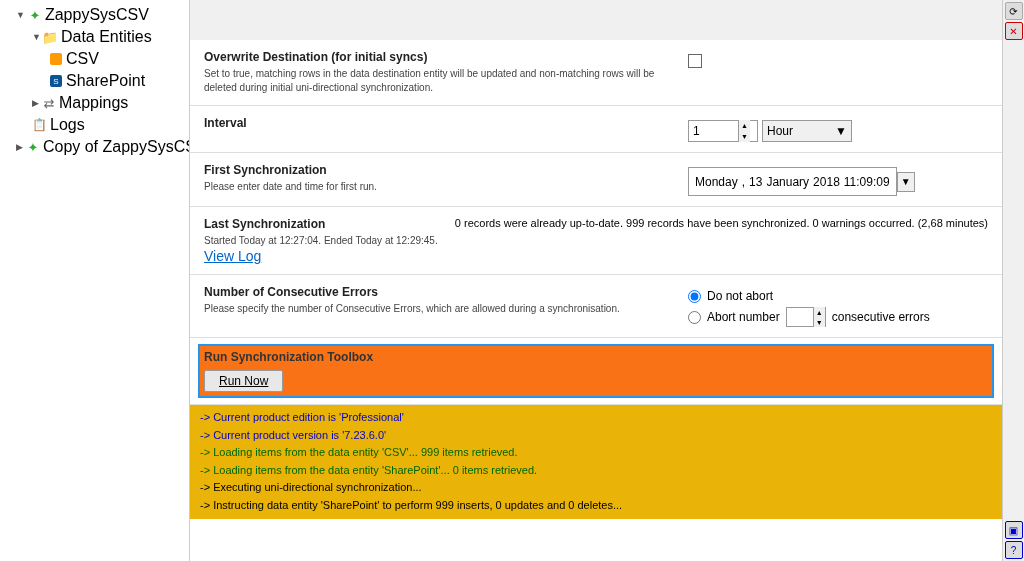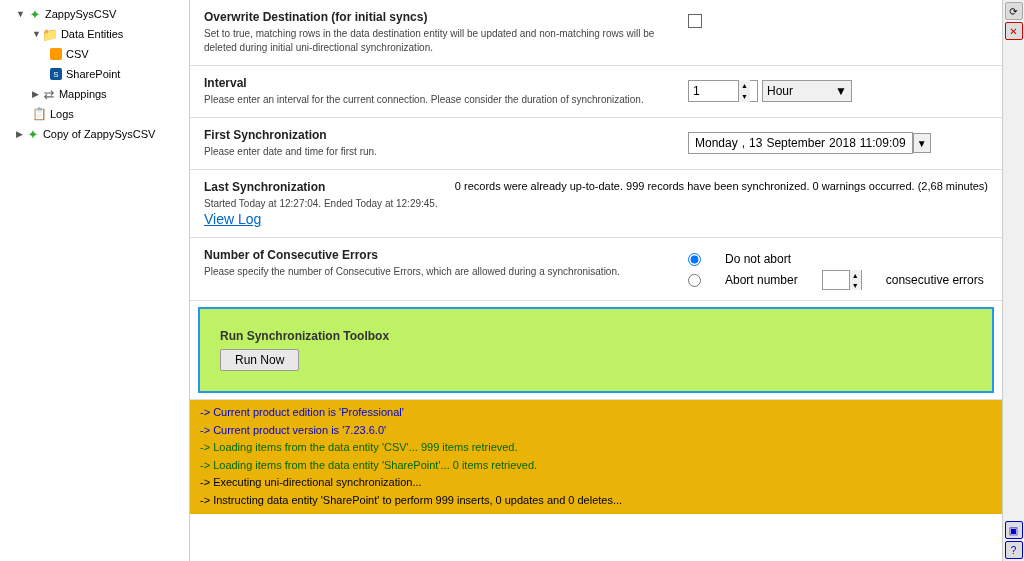--- a/index.html
+++ b/index.html
@@ -16,41 +16,42 @@
     }
     .tree-item {
       display: flex;
       align-items: center;
       padding: 2px 4px;
       cursor: pointer;
       user-select: none;
       white-space: nowrap;
     }
     .tree-icon { width: 16px; height: 16px; margin-right: 2px; flex-shrink: 0; display: inline-flex; align-items: center; justify-content: center; font-size: 11px; }
-    .tree-label { font-size: 11px; }
+    .tree-label { font-size: 16px; }
     .indent1 { padding-left: 16px; }
     .indent2 { padding-left: 32px; }
     .indent3 { padding-left: 48px; }
 
     
     .icon-folder { color: #e8a000; font-size: 13px; }
     .icon-green-star { color: #3a3; font-size: 13px; }
     .icon-csv { background: #f90; width: 12px; height: 12px; border-radius: 2px; }
     .icon-sp { background: #0b5394; width: 12px; height: 12px; border-radius: 2px; color: #fff; font-size: 8px; display: flex; align-items: center; justify-content: center; }
     .icon-map { color: #666; font-size: 13px; }
     .icon-log { color: #444; font-size: 12px; }
     .chevron { font-size: 9px; color: #555; margin-right: 2px; }
 
     
     .main {
       flex: 1;
       background: #fff;
       overflow-y: auto;
       display: flex;
       flex-direction: column;
+      margin-top: 40px;
     }
 
     .section {
       border-bottom: 1px solid #ddd;
       padding: 10px 14px;
     }
 
     .section-title {
       font-weight: 600;
       font-size: 12px;
@@ -135,21 +136,21 @@
       font-size: 12px;
       width: 90px;
       display: flex;
       align-items: center;
       justify-content: space-between;
       cursor: pointer;
     }
 
     
     .date-display {
-      height: 22px;
+      height: 29px;
       border: 1px solid #999;
       background: #fff;
       padding: 1px 6px;
       font-size: 12px;
       display: flex;
       align-items: center;
       gap: 4px;
       min-width: 200px;
     }
     .date-cal-btn {
@@ -162,21 +163,21 @@
       align-items: center;
       justify-content: center;
       font-size: 10px;
     }
 
     
     .sync-status {
       font-size: 11px;
       color: #000;
     }
-    .radio-row { display: flex; align-items: center; gap: 24px; font-size: 12px; justify-content: flex-end; }
+    .radio-row { display: flex; align-items: center; gap: 6px; font-size: 12px; justify-content: flex-end; }
     .radio-row input[type=radio] { margin: 0; }
 
     
     .small-spin {
       width: 40px;
       height: 20px;
       border: 1px solid #999;
       background: #fff;
       display: flex;
       align-items: center;
@@ -187,36 +188,37 @@
       width: 100%;
       font-size: 12px;
       padding: 0 3px;
       background: transparent;
     }
 
     
     .toolbox-section {
       border: 2px solid #2196F3;
       margin: 6px 8px;
-      padding: 20px;
-      background: #bef264;
+      padding: 4px;
+      background: #f97316;
     }
     .toolbox-title {
       font-size: 12px;
       font-weight: 600;
       color: #333;
       margin-bottom: 6px;
     }
     .run-btn {
       padding: 3px 14px;
       background: #e8e8e8;
       border: 1px solid #999;
       font-size: 12px;
       cursor: pointer;
       border-radius: 2px;
+      text-decoration: underline;
     }
 
     
     .log-output {
       background: #eab308;
       padding: 4px 10px;
       font-size: 11px;
       color: #000;
       line-height: 1.6;
       border-top: 1px solid #ddd;
@@ -314,21 +316,20 @@
         <span class="cb-box"></span>
       </div>
     </div>
   </div>
 
 
   <div class="section">
     <div class="section-row">
       <div class="section-left">
         <div class="section-title">Interval</div>
-        <div class="section-desc">Please enter an interval for the current connection. Please consider the duration of synchronization.</div>
       </div>
       <div class="section-right" style="gap:4px;">
         <div class="spin-input" style="display:flex;">
           <input type="text" value="1" style="width: 45px;">
           <div class="spin-arrows">
             <button class="spin-arrow">▲</button>
             <button class="spin-arrow">▼</button>
           </div>
         </div>
         <div class="select-box">
@@ -343,21 +344,21 @@
     <div class="section-row">
       <div class="section-left">
         <div class="section-title">First Synchronization</div>
         <div class="section-desc">Please enter date and time for first run.</div>
       </div>
       <div class="section-right" style="gap:0;">
         <div class="date-display">
           <span>Monday</span>
           <span>,</span>
           <span>13</span>
-          <span>September</span>
+          <span>January</span>
           <span>2018</span>
           <span>11:09:09</span>
         </div>
         <div class="date-cal-btn">
           <span>▼</span>
         </div>
       </div>
     </div>
   </div>
 

